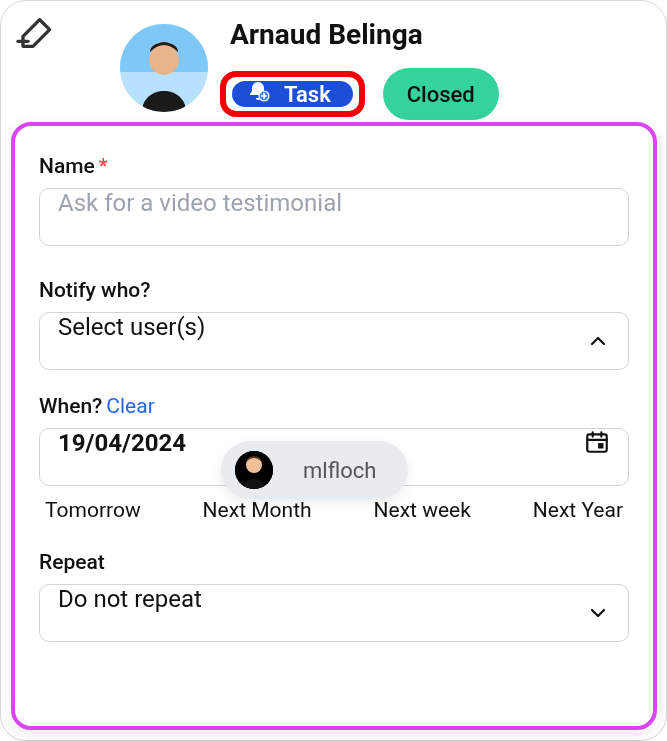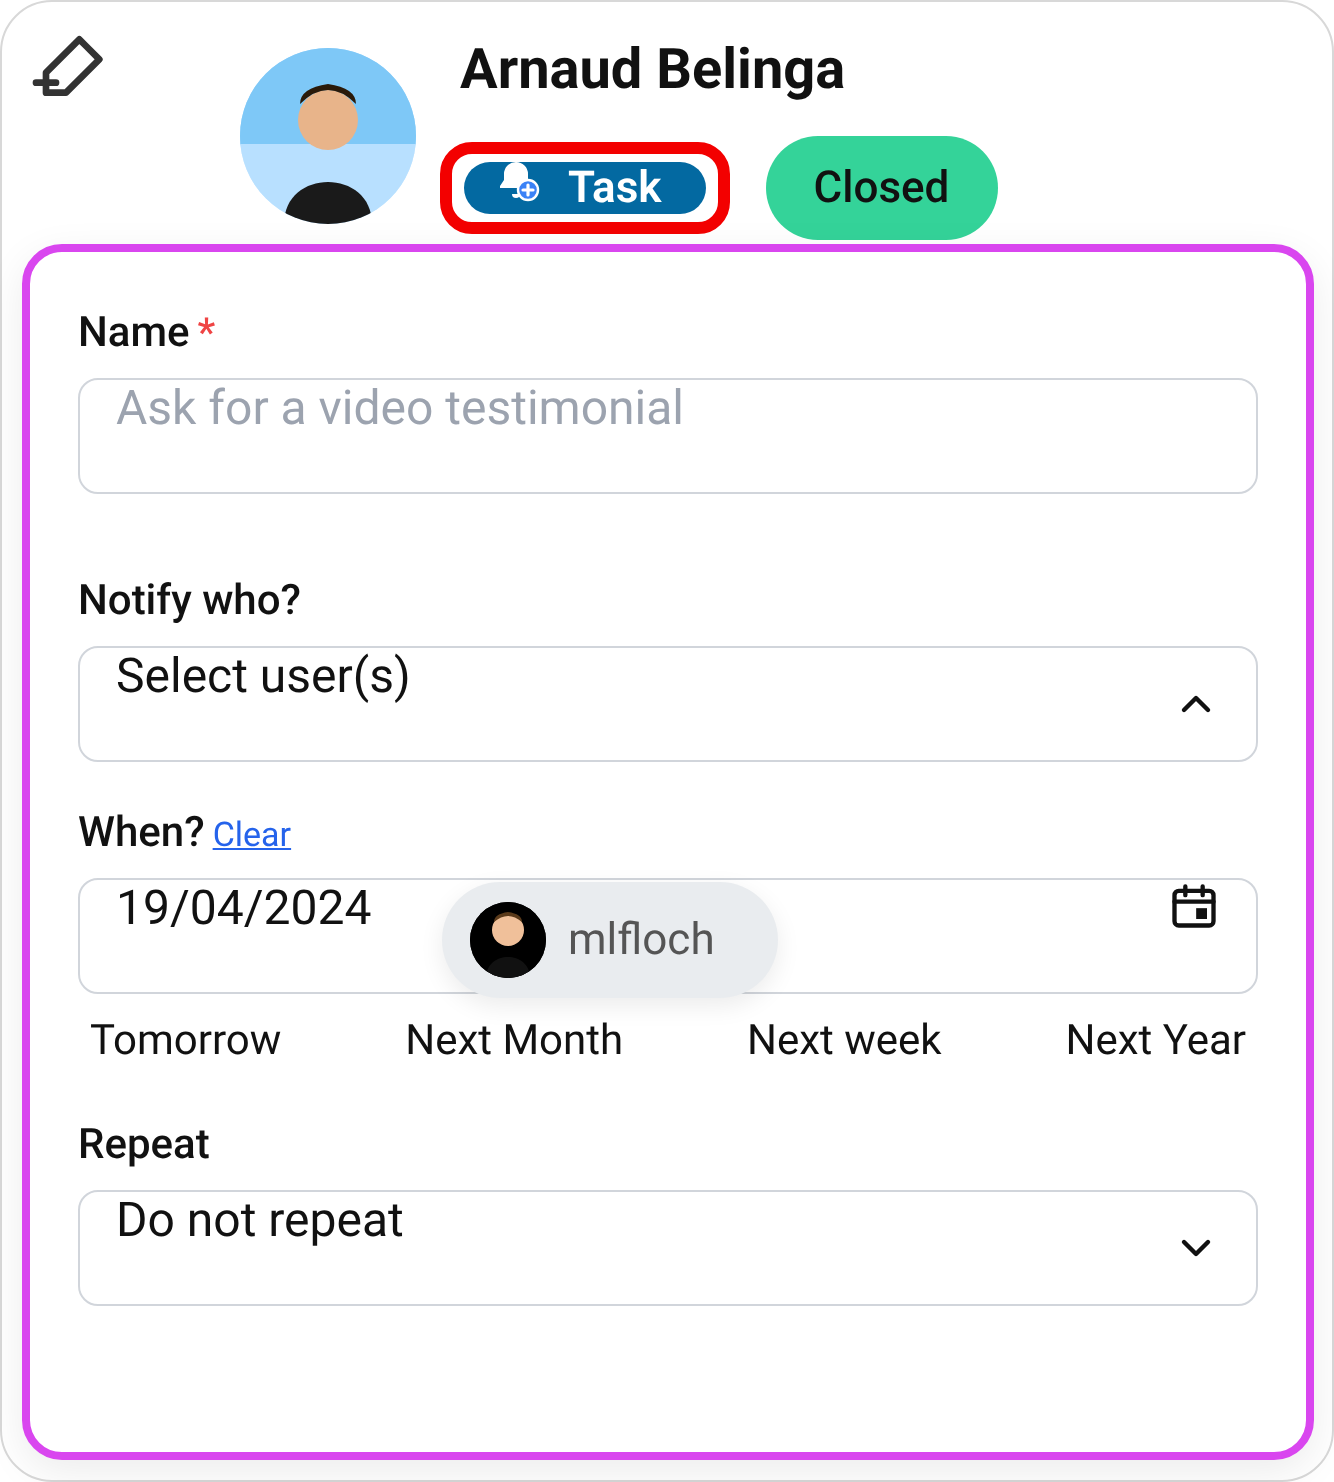--- a/index.html
+++ b/index.html
@@ -55,21 +55,21 @@
     gap: 12px;
   }
   .highlight-box {
     border: 6px solid #f30000;
     border-radius: 16px;
     padding: 4px 6px;
     display: flex;
     align-items: center;
   }
   .task-pill {
-    background: #0369a1;
+    background: #1d4ed8;
     color: #fff;
     border-radius: 999px;
     height: 26px;
     padding: 0 22px 0 14px;
     display: flex;
     align-items: center;
     gap: 14px;
     font-size: 22px;
     font-weight: 600;
   }
@@ -101,21 +101,21 @@
   .field-label {
     font-size: 21px;
     font-weight: 500;
     color: #111;
     margin-bottom: 10px;
     display: flex;
     align-items: baseline;
     gap: 4px;
   }
   .required { color: #ef4444; font-size: 20px; }
-  .clear-link { color: #2563eb; font-size: 17px; font-weight: 400; margin-left: 0; text-decoration: underline; }
+  .clear-link { color: #2563eb; font-size: 21px; font-weight: 400; margin-left: 0; }
   .text-input, .select-box {
     width: 100%;
     height: 58px;
     border: 1px solid #d1d5db;
     border-radius: 10px;
     padding: 0 18px;
     font-size: 24px;
     color: #111;
     background: #fff;
     display: flex;
@@ -138,21 +138,21 @@
     text-align: center;
   }
   .user-dropdown-pop {
     position: absolute;
     left: 220px; top: 440px;
     background: #e9ecef;
     border-radius: 30px;
     padding: 10px 32px 10px 14px;
     display: flex;
     align-items: center;
-    gap: 11px;
+    gap: 30px;
     box-shadow: 0 4px 12px rgba(0,0,0,0.08);
   }
   .user-mini-avatar {
     width: 38px; height: 38px;
     border-radius: 50%;
     background: #000;
     overflow: hidden;
   }
   .user-mini-avatar svg { width: 100%; height: 100%; }
   .user-dropdown-name {
@@ -212,41 +212,41 @@
     <div class="field">
       <div class="field-label">
         <span>Name</span>
         <span class="required">*</span>
       </div>
       <div class="text-input placeholder-style">
         <span>Ask for a video testimonial</span>
       </div>
     </div>
 
-    <div class="field" style="margin-top:42px;">
+    <div class="field" style="margin-top:32px;">
       <div class="field-label">
         <span>Notify who?</span>
       </div>
       <div class="select-box">
         <span class="select-text select-placeholder">Select user(s)</span>
         <span class="chevron">
           <svg viewBox="0 0 24 24" fill="none" stroke="#111" stroke-width="2.2" stroke-linecap="round" stroke-linejoin="round">
               <polyline points="6 15 12 9 18 15"></polyline>
             </svg>
         </span>
       </div>
     </div>
 
     <div class="field" style="margin-top:24px;">
       <div class="field-label">
         <span>When?</span>
           <span class="clear-link">Clear</span>
       </div>
       <div class="select-box">
-        <span class="select-text" style="font-weight:400">19/04/2024</span>
+        <span class="select-text" style="font-weight:700">19/04/2024</span>
         <span class="cal-icon">
           <svg viewBox="0 0 24 24" fill="none" stroke="#111" stroke-width="2" stroke-linecap="round" stroke-linejoin="round">
             <rect x="3" y="5" width="18" height="16" rx="2"></rect>
             <path d="M3 10h18"></path>
             <path d="M8 3v4M16 3v4"></path>
             <rect x="13" y="13" width="5" height="5" fill="#111" stroke="none"></rect>
           </svg>
         </span>
       </div>
       <div class="date-row">

